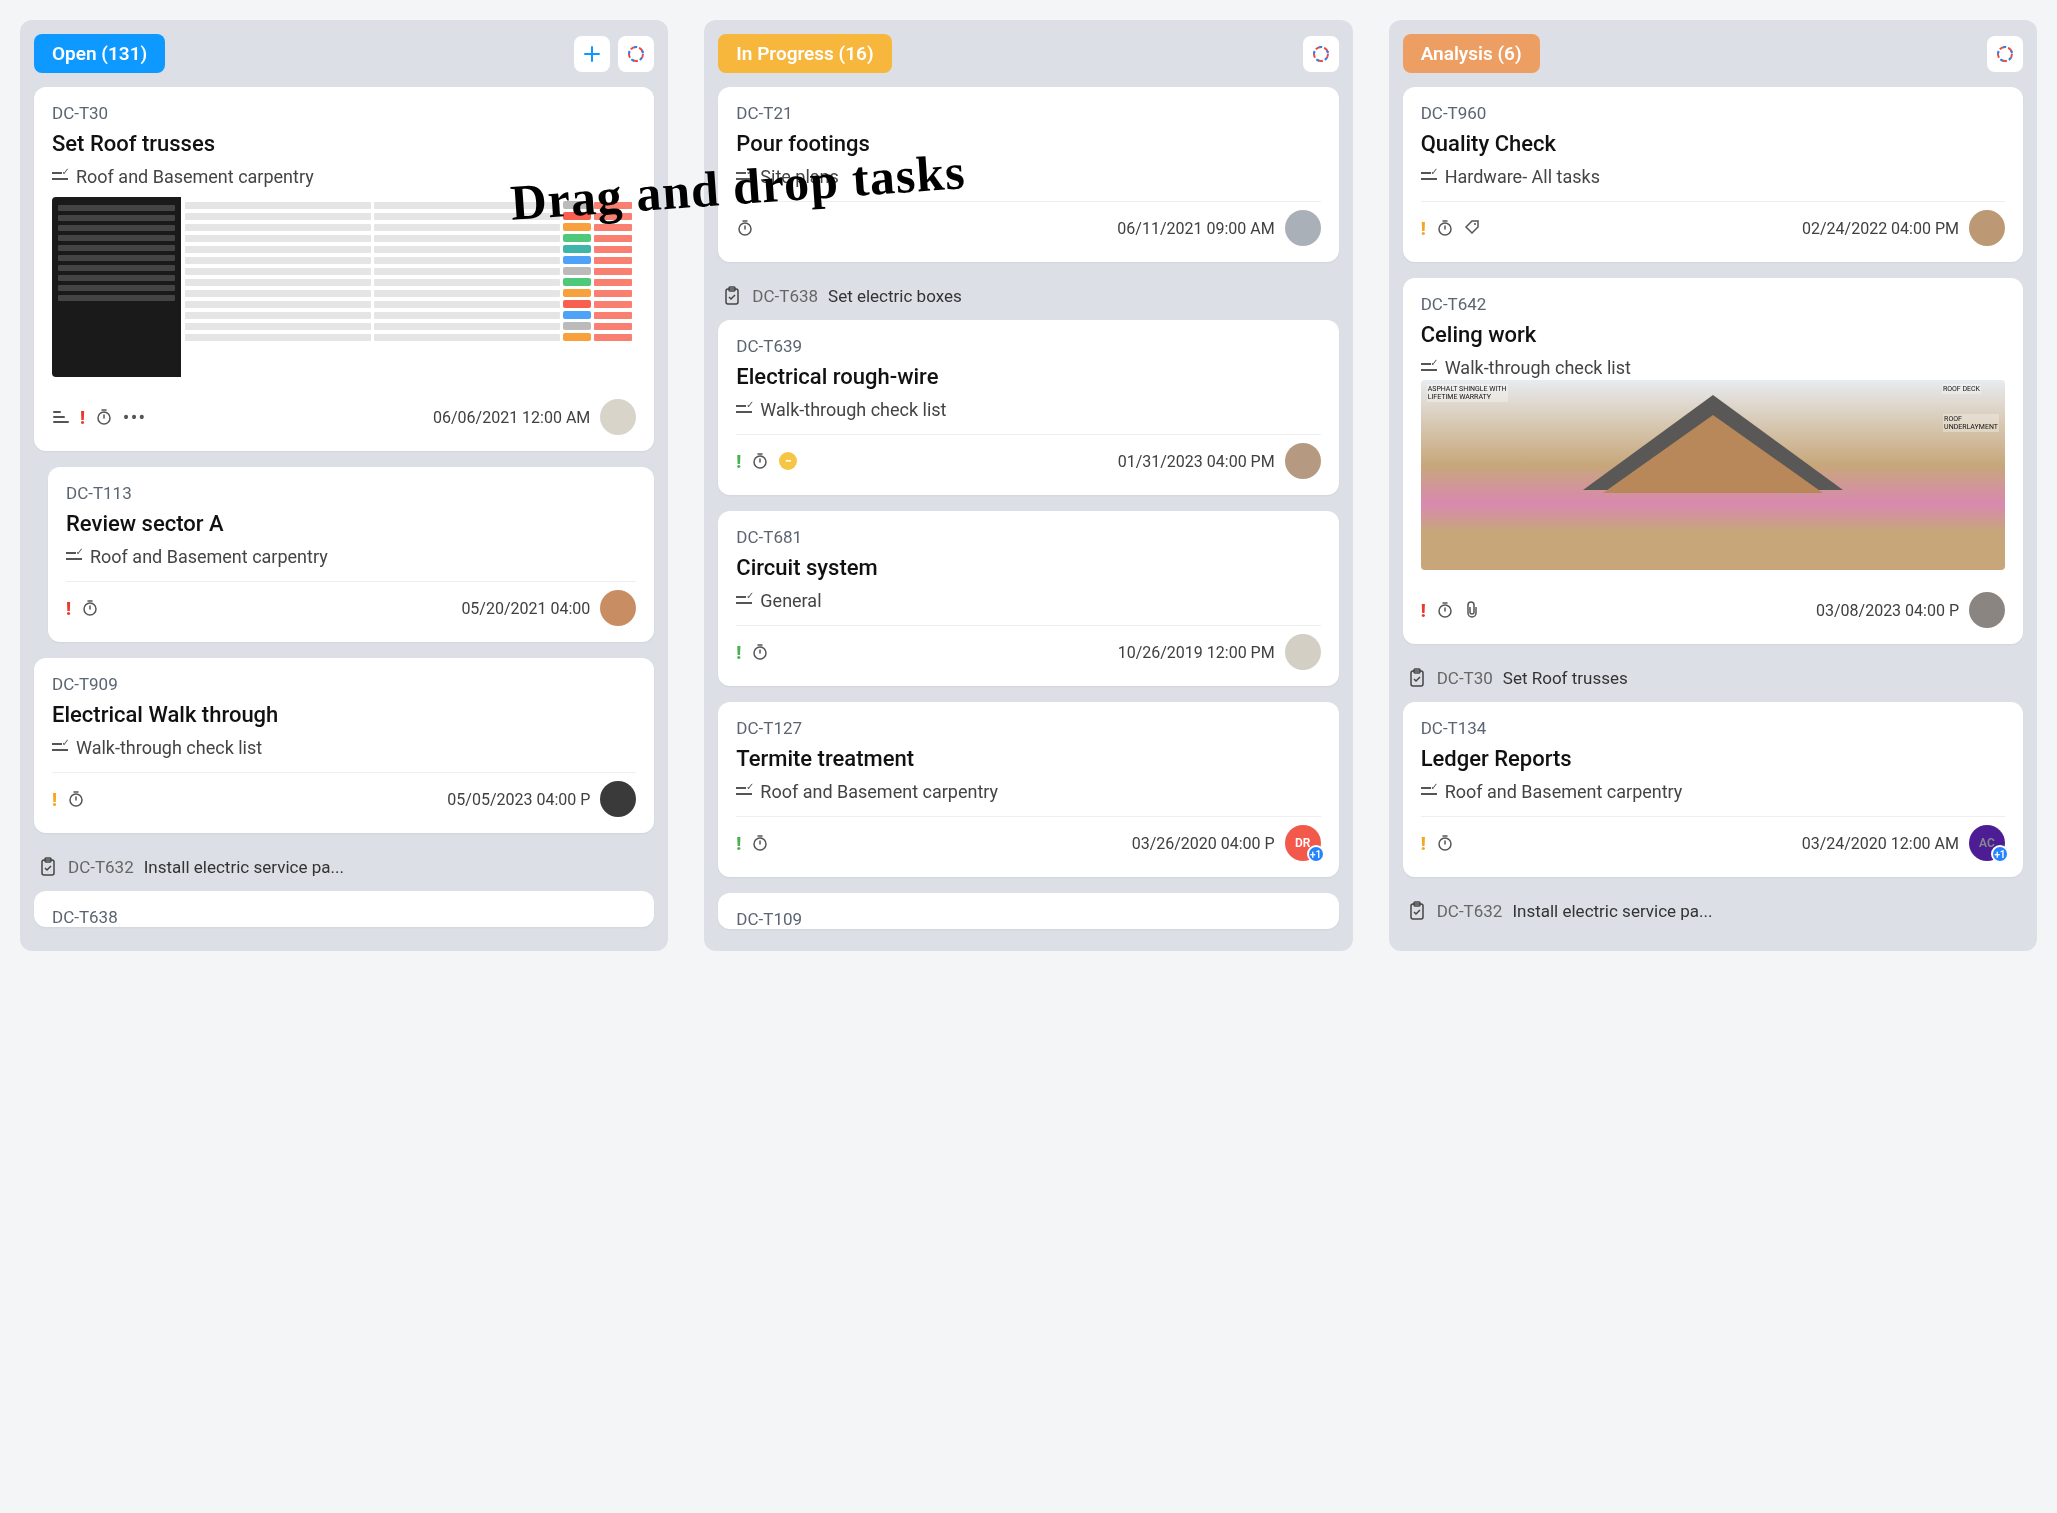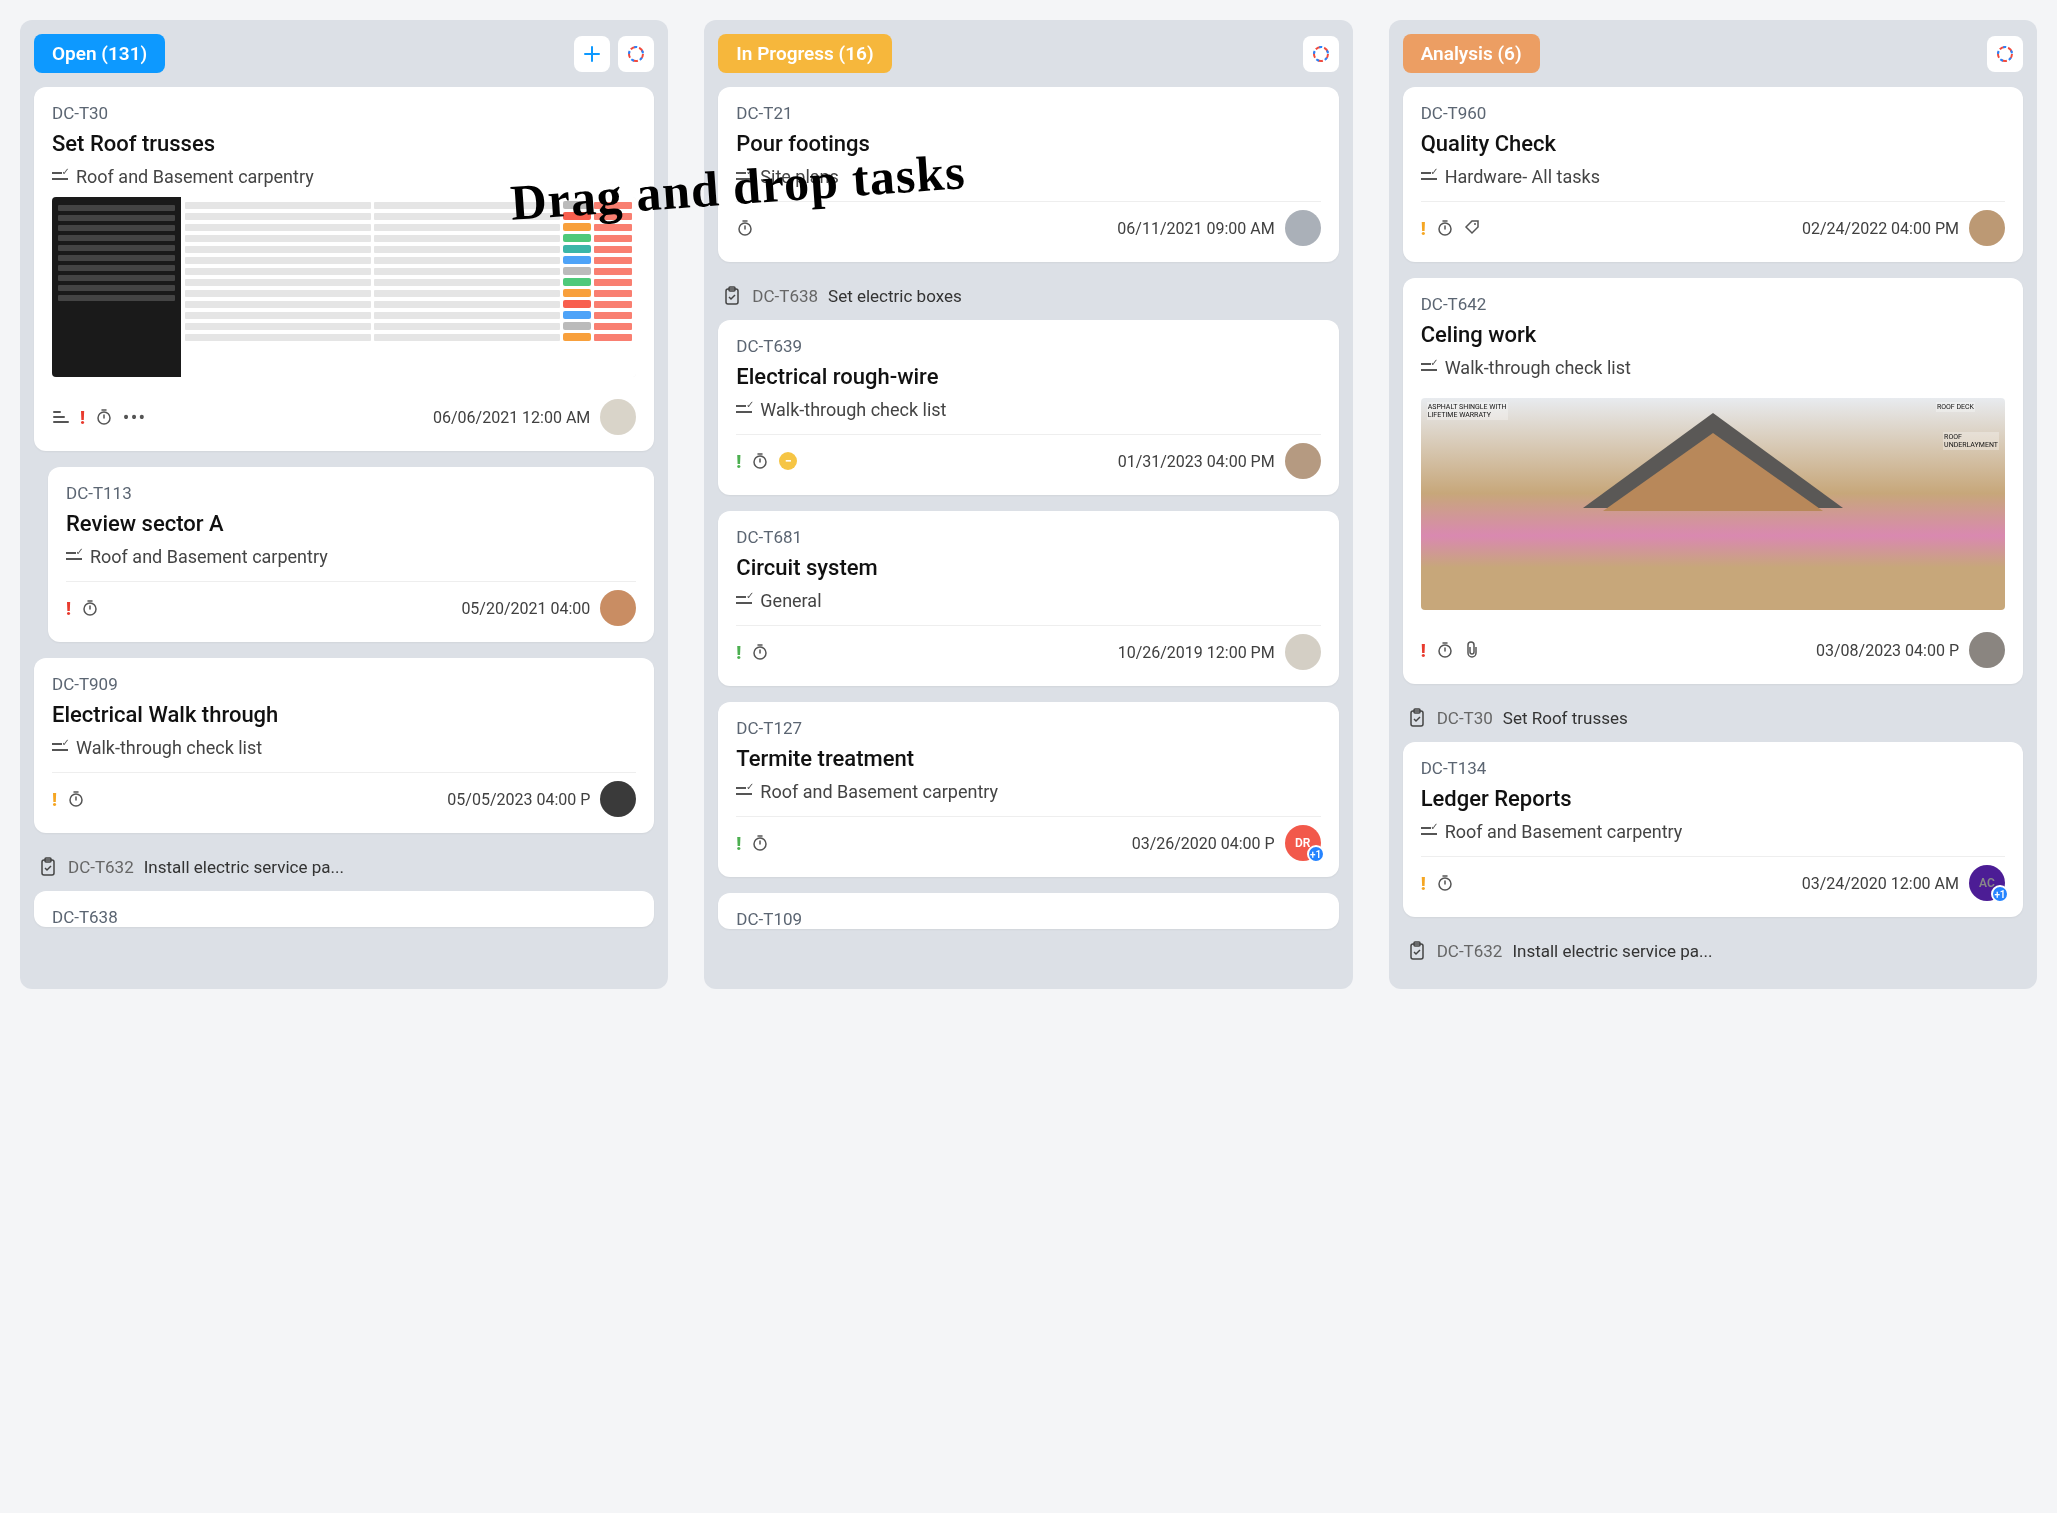--- a/index.html
+++ b/index.html
@@ -132,22 +132,22 @@
   background: #e5e5e5;
   border-radius: 1px;
   flex: 1;
 }
 .thumb-tag { width: 28px; height: 8px; border-radius: 2px; }
 .tg-red{background:#f85f4e;} .tg-orange{background:#f8a03c;} .tg-green{background:#4ec97a;}
 .tg-blue{background:#4ea3f8;} .tg-teal{background:#3bb6a8;} .tg-gray{background:#bbb;}
 .thumb-date { width:38px; height:7px; background:#f85f4e; opacity:0.8; border-radius:1px;}
 .thumb2 {
   width: 100%;
-  height: 212px;
-  margin-top: 20px;
+  height: 190px;
+  margin-top: 2px;
   border-radius: 4px;
   background: linear-gradient(180deg,#e8ebef 0%,#c7a77a 45%, #d989b0 65%, #c7a77a 80%);
   position: relative;
   overflow: hidden;
 }
 .roof-tri {
   position:absolute;
   left:50%; top:15px;
   transform: translateX(-50%);
   width:0;height:0;
@@ -630,21 +630,21 @@
       <div class="card-id">DC-T642</div>
       <div class="card-title">Celing work</div>
       <div class="card-list">
         <span class="list-icon">
             <span>✓</span>
           </span>
         <span>Walk-through check list</span>
       </div>
       <div class="thumb2">
         <div class="thumb2-label" style="top:4px;left:6px">ASPHALT SHINGLE WITH<br>LIFETIME WARRATY</div>
-        <div class="thumb2-label" style="top:4px;right:30px">ROOF DECK</div>
+        <div class="thumb2-label" style="top:4px;right:24px">ROOF DECK</div>
         <div class="thumb2-label" style="top:34px;right:6px">ROOF<br>UNDERLAYMENT</div>
         <div class="roof-tri"></div>
         <div class="roof-tri2"></div>
       </div>
       <div class="card-footer">
         <span class="priority-red">!</span>
         <span class="footer-icon stopwatch">
             <svg width="18" height="18" viewBox="0 0 18 18">
               <circle cx="9" cy="10" r="6" fill="none" stroke="#555" stroke-width="1.5"></circle>
               <path d="M9 7v3M7 2h4" stroke="#555" stroke-width="1.5" stroke-linecap="round"></path>

